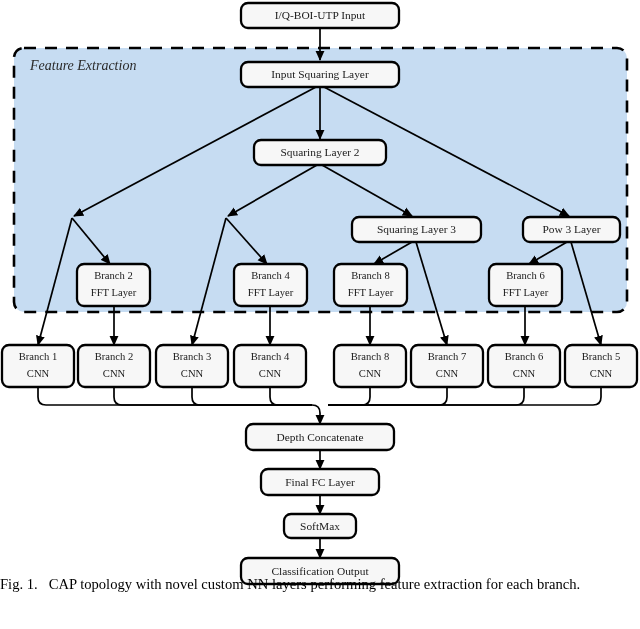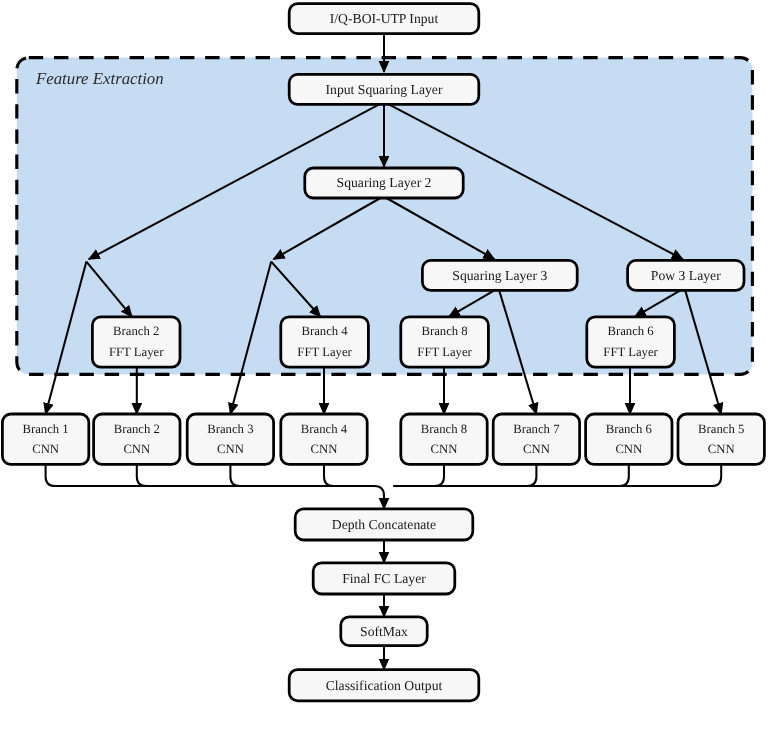--- a/index.html
+++ b/index.html
@@ -172,14 +172,18 @@
     <g>
       <rect x="284" y="514" width="72" height="24" rx="7" ry="7" fill="#f7f7f7" stroke="#000" stroke-width="2.3"></rect>
       <text class="nodeLabel" x="320" y="527">SoftMax</text>
     </g>
     <g>
       <rect x="241" y="558" width="158" height="26" rx="7" ry="7" fill="#f7f7f7" stroke="#000" stroke-width="2.3"></rect>
       <text class="nodeLabel" x="320" y="572">Classification Output</text>
     </g>
   </svg>
 
+  <div class="caption">
+    <span>Fig. 1.</span>&nbsp;&nbsp;
+    <span>CAP topology with novel custom NN layers performing feature extraction for each branch.</span>
+  </div>
 
 </div>
 
 </body></html>

